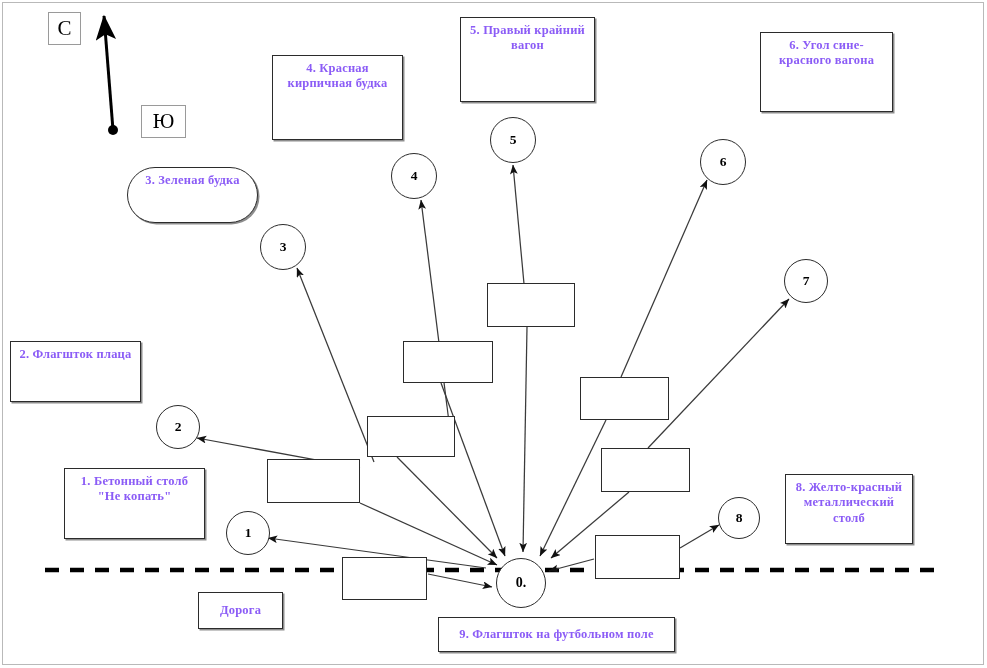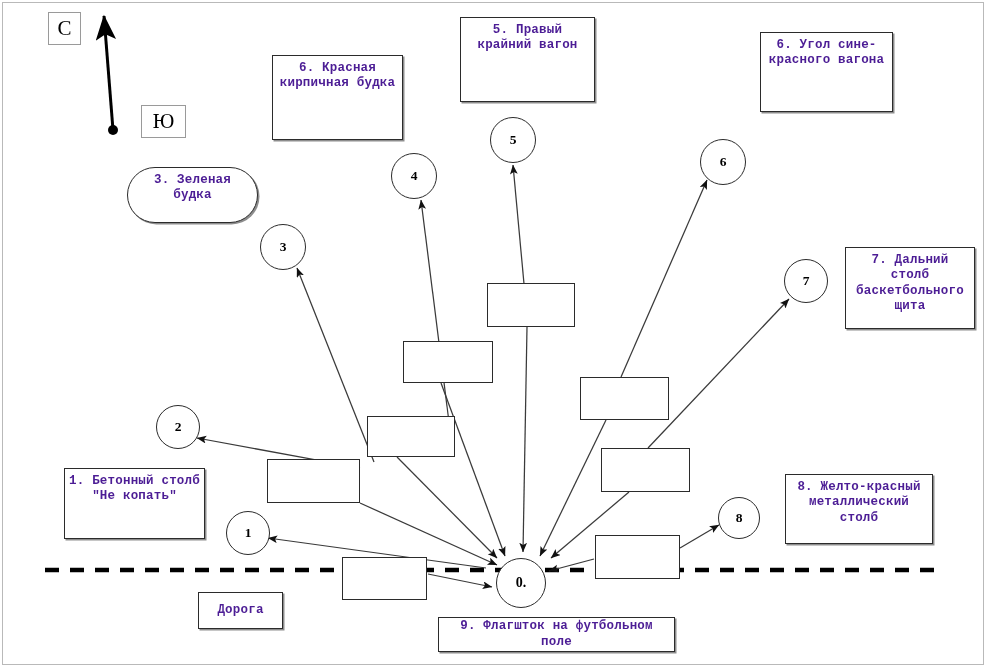--- a/index.html
+++ b/index.html
@@ -35,30 +35,29 @@
     top: 0;
     width: 987px;
     height: 668px;
     overflow: visible;
   }
   .box {
     position: absolute;
     box-sizing: border-box;
     border: 1px solid #2b2b2b;
     background: #ffffff;
-    color: #4c1d95;
+    color: #8b5cf6;
     font-weight: bold;
     font-size: 12.5px;
     line-height: 1.22;
     text-align: center;
     padding-top: 5px;
     padding-left: 3px;
     padding-right: 3px;
     letter-spacing: 0.2px;
-    font-family: Liberation Mono, monospace;
   }
   .box.shadowed {
     box-shadow: 1.5px 1.5px 0 0 #8d8d8d;
   }
   .box.empty {
     padding: 0;
   }
   .box.center-v {
     display: flex;
     align-items: center;
@@ -159,32 +158,32 @@
 
       <line x1="360" y1="503" x2="497" y2="565" marker-end="url(#ah)"></line>
     </g>
   </svg>
 
   <div class="compass-label" style="left:48px; top:12px; width:33px; height:33px;">С</div>
   <div class="compass-label" style="left:141px; top:105px; width:45px; height:33px;">Ю</div>
 
   <div class="box shadowed" style="left:64px; top:468px; width:141px; height:71px;">1. Бетонный столб "Не копать"</div>
 
+  <div class="box shadowed" style="left:10px; top:341px; width:131px; height:61px;">2. Флагшток плаца</div>
 
   <div class="box shadowed" style="left:127px; top:167px; width:131px; height:56px;border-radius:28px;">3. Зеленая будка</div>
 
-  <div class="box shadowed" style="left:272px; top:55px; width:131px; height:85px;">6. Красная кирпичная будка</div>
+  <div class="box shadowed" style="left:272px; top:55px; width:131px; height:85px;">4. Красная кирпичная будка</div>
 
   <div class="box shadowed" style="left:460px; top:17px; width:135px; height:85px;">5. Правый крайний вагон</div>
 
   <div class="box shadowed" style="left:760px; top:32px; width:133px; height:80px;">6. Угол сине-красного вагона</div>
 
-  <div class="box shadowed" style="left:845px; top:247px; width:130px; height:82px;">7. Дальний столб баскетбольного щита</div>
-
-  <div class="box shadowed" style="left:785px; top:474px; width:148px; height:70px;">8. Желто-красный металлический столб</div>
+
+  <div class="box shadowed" style="left:785px; top:474px; width:128px; height:70px;">8. Желто-красный металлический столб</div>
 
   <div class="box empty" style="left:267px; top:459px; width:93px; height:44px;"></div>
   <div class="box empty" style="left:367px; top:416px; width:88px; height:41px;"></div>
   <div class="box empty" style="left:403px; top:341px; width:90px; height:42px;"></div>
   <div class="box empty" style="left:487px; top:283px; width:88px; height:44px;"></div>
   <div class="box empty" style="left:580px; top:377px; width:89px; height:43px;"></div>
   <div class="box empty" style="left:601px; top:448px; width:89px; height:44px;"></div>
   <div class="box empty" style="left:595px; top:535px; width:85px; height:44px;"></div>
   <div class="box empty" style="left:342px; top:557px; width:85px; height:43px;"></div>
 

